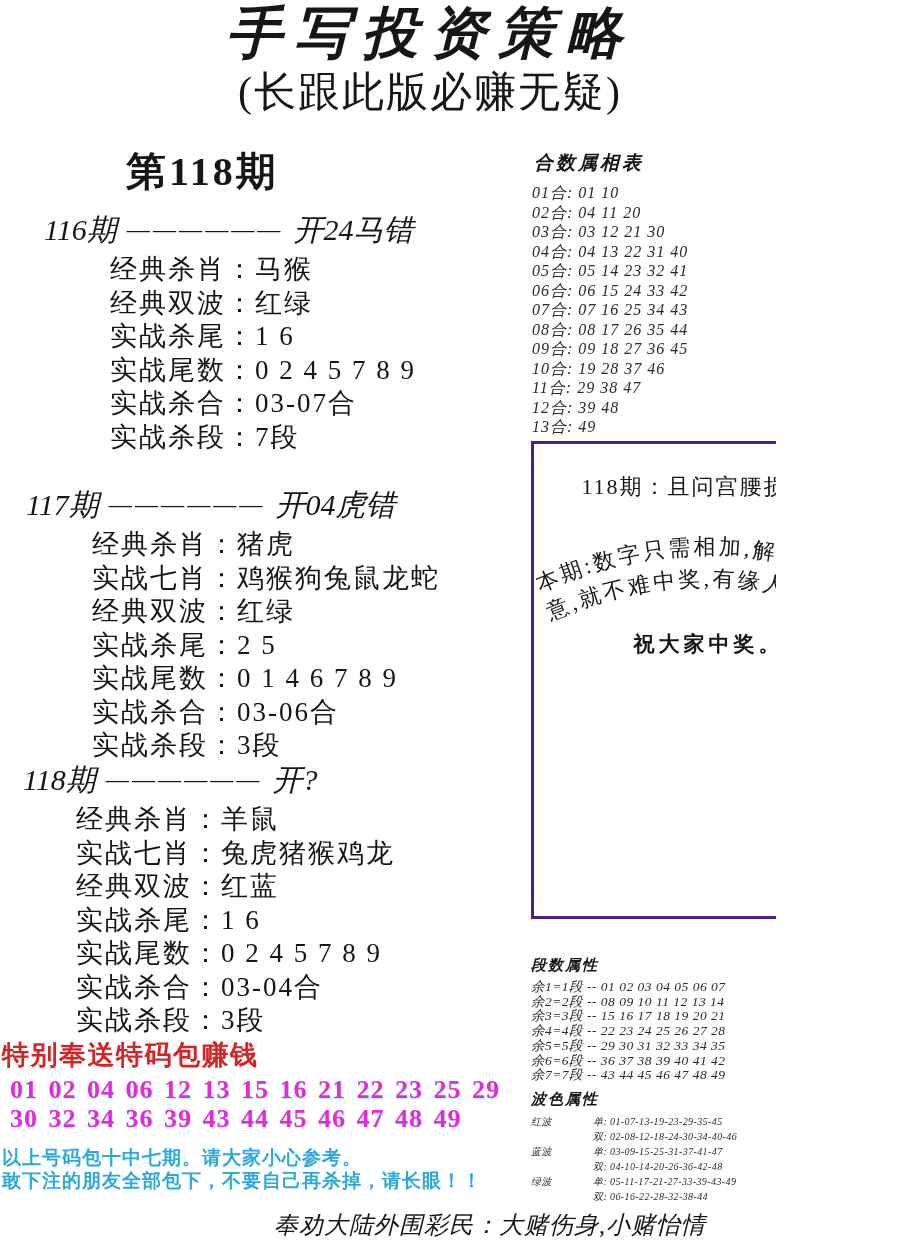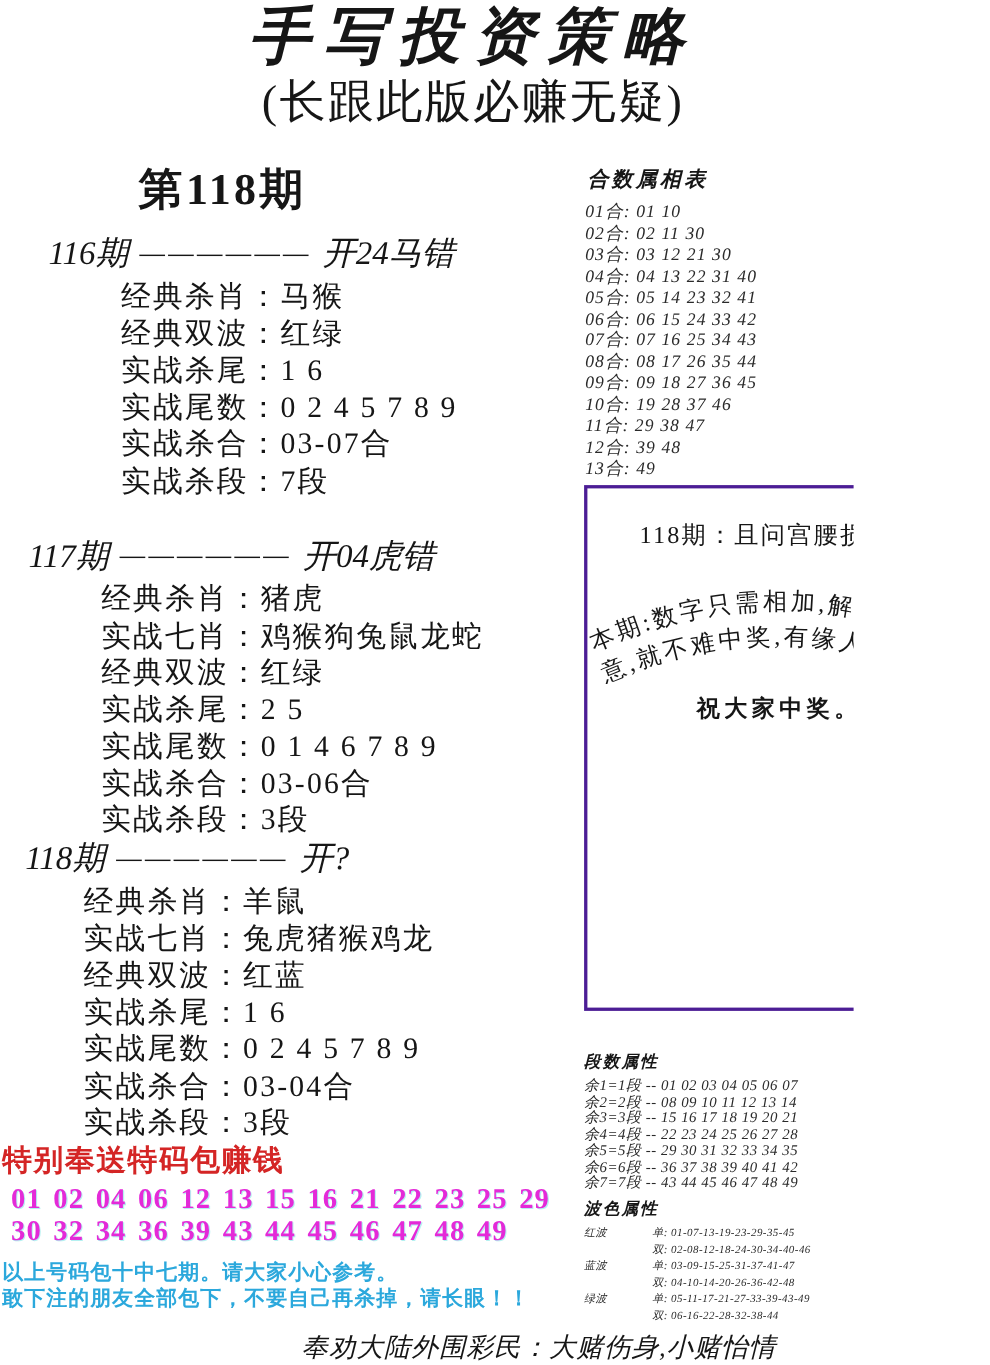--- a/index.html
+++ b/index.html
@@ -76,21 +76,21 @@
 
 <div class="page">
 
   <div class="main-title">手写投资策略</div>
   <div class="sub-title">(长跟此版必赚无疑)</div>
   <div class="issue-heading">第118期</div>
 
   <section class="hexiang">
     <div class="hx-title">合数属相表</div>
     <div class="hx-row">01合: 01 10</div>
-    <div class="hx-row">02合: 02 11 30</div>
+    <div class="hx-row">02合: 04 11 20</div>
     <div class="hx-row">03合: 03 12 21 30</div>
     <div class="hx-row">04合: 04 13 22 31 40</div>
     <div class="hx-row">05合: 05 14 23 32 41</div>
     <div class="hx-row">06合: 06 15 24 33 42</div>
     <div class="hx-row">07合: 07 16 25 34 43</div>
     <div class="hx-row">08合: 08 17 26 35 44</div>
     <div class="hx-row">09合: 09 18 27 36 45</div>
     <div class="hx-row">10合: 19 28 37 46</div>
     <div class="hx-row">11合: 29 38 47</div>
     <div class="hx-row">12合: 39 48</div>

